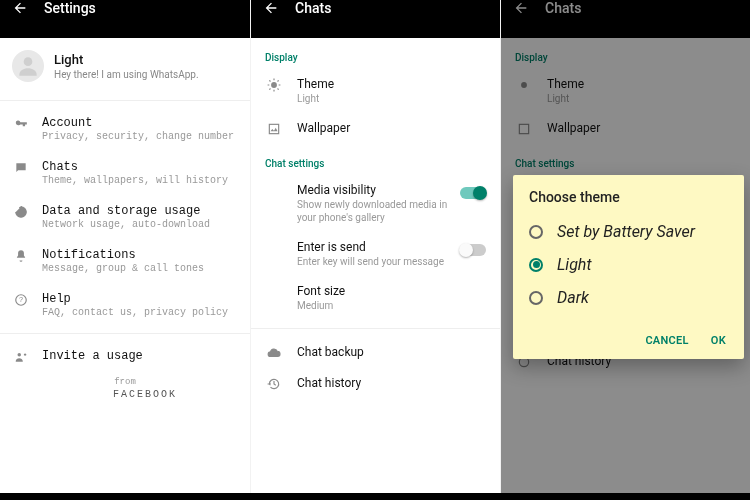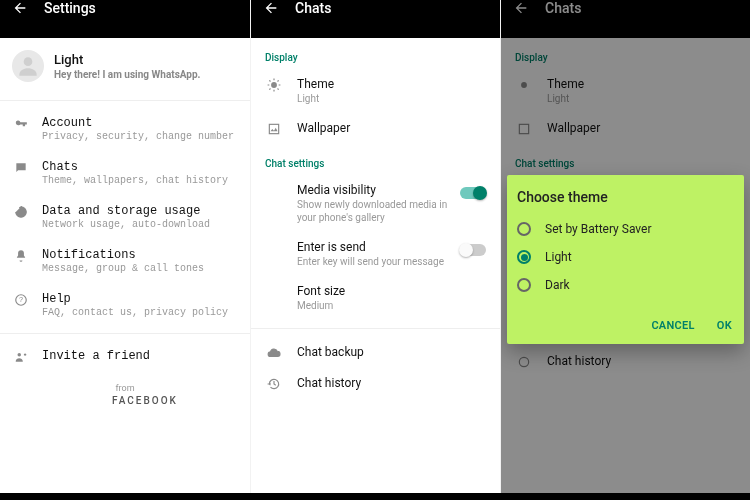--- a/index.html
+++ b/index.html
@@ -4,50 +4,50 @@
 <style>
   * { box-sizing: border-box; margin: 0; padding: 0; }
   body { font-family: -apple-system, Roboto, "Helvetica Neue", Arial, sans-serif; background: #000; width: 750px; height: 500px; overflow: hidden; display: flex; }
   .pane { width: 250px; height: 493px; background: #fff; position: relative; overflow: hidden; }
   .pane + .pane { border-left: 1px solid rgba(0,0,0,0.05); }
   .appbar { height: 38px; background: #000000; color: #fff; display: flex; align-items: flex-start; padding: 0 10px; font-size: 14px; font-weight: 500; }
   .appbar .back { width: 20px; display:flex; align-items:center; justify-content:center; margin-right: 14px; }
   .profile { display: flex; align-items: center; padding: 12px 12px 18px; }
   .avatar { width: 32px; height: 32px; border-radius: 50%; background: #e8e8e8; display:flex; align-items:center; justify-content:center; margin-right: 10px; }
   .name { font-size: 13px; color: #111; font-weight: 500; }
-  .status { font-size: 10px; color: #888; margin-top: 2px; font-weight: bold; }
+  .status { font-size: 10px; color: #888; margin-top: 2px; }
   .divider { height: 1px; background: #eee; margin: 0 0 2px; }
   .menu { padding: 4px 0; }
   .mi { display: flex; align-items: flex-start; padding: 9px 12px; font-family: Liberation Mono, monospace; }
   .mi .ic { width: 18px; display:flex; align-items:center; justify-content:center; margin-right: 12px; padding-top: 1px; }
   .mi .ti { font-size: 12px; color: #111; }
   .mi .sub { font-size: 10px; color: #999; margin-top: 1px; }
-  .from { text-align: center; margin-top: 6px; }
+  .from { text-align: center; margin-top: 0; font-family: Liberation Mono, monospace; }
   .from .f1 { font-size: 9px; color: #999; }
   .from .f2 { font-size: 10px; letter-spacing: 2px; color: #555; font-weight: 500; margin-top: 2px; padding-left: 40px; }
   .section { font-size: 10px; color: #008069; font-weight: 500; padding: 14px 14px 6px; }
   .row { display:flex; align-items:flex-start; padding: 8px 14px; }
   .row .ic { width: 18px; display:flex; align-items:center; justify-content:center; margin-right: 14px; padding-top:1px; }
   .row .body { flex:1; }
   .row .ti { font-size: 12px; color: #111; }
   .row .sub { font-size: 10px; color: #999; margin-top:1px; line-height:1.3; }
   .row.noicon .ic { visibility:hidden; }
   .toggle { width: 26px; height: 12px; border-radius: 8px; position: relative; margin-top:4px; }
   .toggle.off { background:#ccc; }
   .toggle.off::after { content:""; position:absolute; width:14px; height:14px; border-radius:50%; background:#fafafa; box-shadow:0 1px 2px rgba(0,0,0,0.3); top:-1px; left:-1px; }
   .toggle.on { background:#6fc9bd; }
   .toggle.on::after { content:""; position:absolute; width:14px; height:14px; border-radius:50%; background:#008069; box-shadow:0 1px 2px rgba(0,0,0,0.3); top:-1px; right:-1px; }
   .pane3 .overlay { position:absolute; inset:0; background:rgba(0,0,0,0.45); }
-  .dialog { position:absolute; top:175px; left:6px; right:6px; background:#bef264; border-radius:2px; box-shadow:0 8px 20px rgba(0,0,0,0.3); padding: 14px 10px 8px; }
+  .dialog { position:absolute; top:175px; left:12px; right:6px; background:#fef9c3; border-radius:2px; box-shadow:0 8px 20px rgba(0,0,0,0.3); padding: 14px 16px 8px; }
   .dialog .dtitle { font-size:14px; color:#222; font-weight:500; margin-bottom:10px; }
   .opt { display:flex; align-items:center; padding:7px 0; }
   .radio { width:14px; height:14px; border:2px solid #666; border-radius:50%; margin-right:14px; display:flex; align-items:center; justify-content:center; }
   .radio.sel { border-color:#008069; }
   .radio.sel::after { content:""; width:7px; height:7px; background:#008069; border-radius:50%; }
-  .opt .lab { font-size:12px; color:#222; }
+  .opt .lab { font-size:16px; color:#222;font-style:italic; }
   .dbtns { display:flex; justify-content:flex-end; margin-top:16px; gap:18px; }
   .dbtn { font-size:11px; font-weight:600; color:#008069; letter-spacing:0.3px; padding:4px 2px; }
   svg { display:block; }
   .gray { fill:#8a8a8a; }
 </style>
 </head>
 <body>
 
 <div class="pane">
   <div class="appbar">
@@ -84,21 +84,21 @@
         </div>
     </div>
     <div class="mi">
       <span class="ic">
           <svg width="14" height="14" viewBox="0 0 24 24">
             <path class="gray" d="M4 4h16v12H7l-3 3z"></path>
           </svg>
         </span>
       <div>
           <div class="ti">Chats</div>
-          <div class="sub">Theme, wallpapers, chat history</div>
+          <div class="sub">Theme, wallpapers, will history</div>
         </div>
     </div>
     <div class="mi">
       <span class="ic">
           <svg width="14" height="14" viewBox="0 0 24 24">
             <path class="gray" fill="none" stroke="#8a8a8a" stroke-width="2" d="M12 3a9 9 0 1 1-9 9M12 3v5m0-5 3 2m-3-2-3 2"></path>
           </svg>
         </span>
       <div>
           <div class="ti">Data and storage usage</div>
@@ -131,21 +131,21 @@
     <div class="divider" style="margin:6px 0"></div>
     <div class="mi">
       <span class="ic">
           <svg width="14" height="14" viewBox="0 0 24 24">
             <circle cx="9" cy="8" r="3" class="gray"></circle>
             <path class="gray" d="M3 19c0-3 3-5 6-5s6 2 6 5v1H3zM17 8h4m-2-2v4"></path>
             <path fill="none" stroke="#8a8a8a" stroke-width="2" d="M17 8h4m-2-2v4"></path>
           </svg>
         </span>
       <div>
-          <div class="ti">Invite a friend</div>
+          <div class="ti">Invite a usage</div>
         </div>
     </div>
   </div>
   <div class="from">
     <div class="f1">from</div>
     <div class="f2">FACEBOOK</div>
   </div>
 </div>
 
 <div class="pane">

